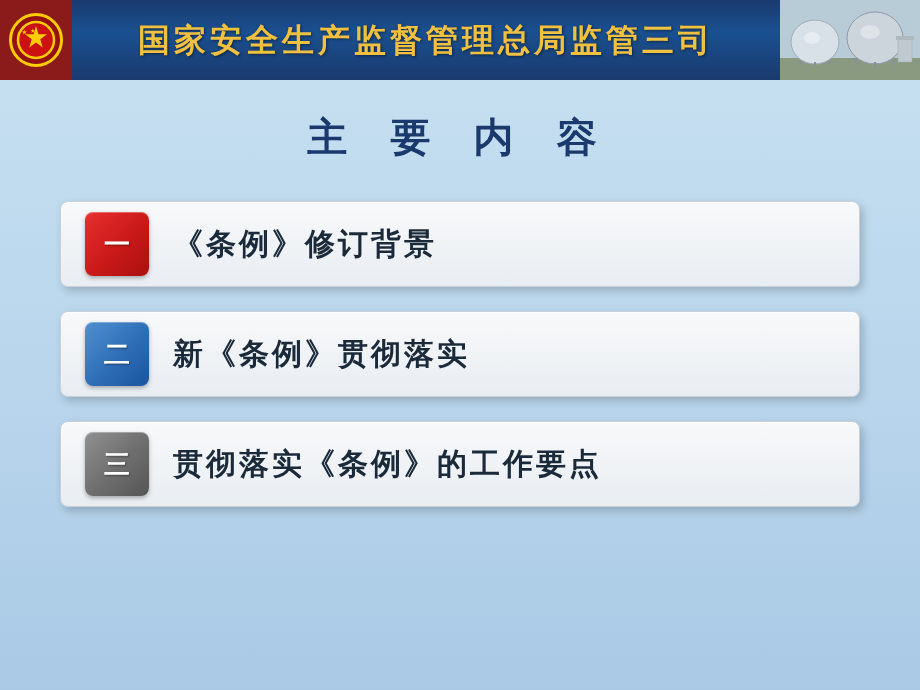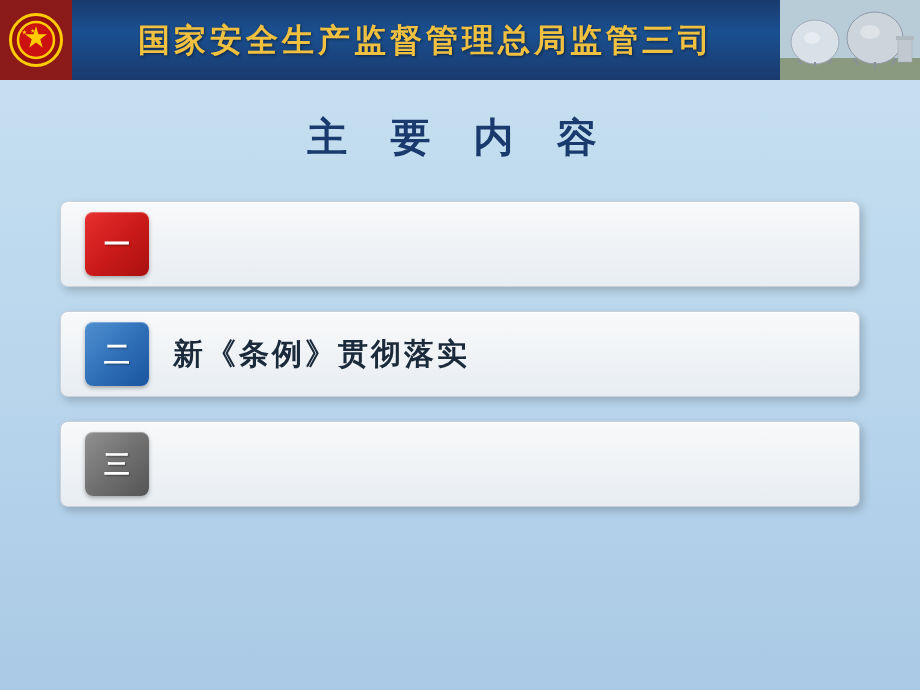--- a/index.html
+++ b/index.html
@@ -228,29 +228,31 @@
 <div class="main-content">
 
   <div class="page-title">主 要 内 容</div>
 
   <div class="menu-items-container">
 
     <div class="menu-item">
       <div class="menu-number-badge badge-red">
         <span>一</span>
       </div>
+      <span class="menu-item-text">《条例》修订背景</span>
     </div>
 
     <div class="menu-item">
       <div class="menu-number-badge badge-blue">
         <span>二</span>
       </div>
       <span class="menu-item-text">新《条例》贯彻落实</span>
     </div>
 
     <div class="menu-item">
       <div class="menu-number-badge badge-gray">
         <span>三</span>
       </div>
+      <span class="menu-item-text">贯彻落实《条例》的工作要点</span>
     </div>
 
   </div>
 </div>
 
 </body></html>

